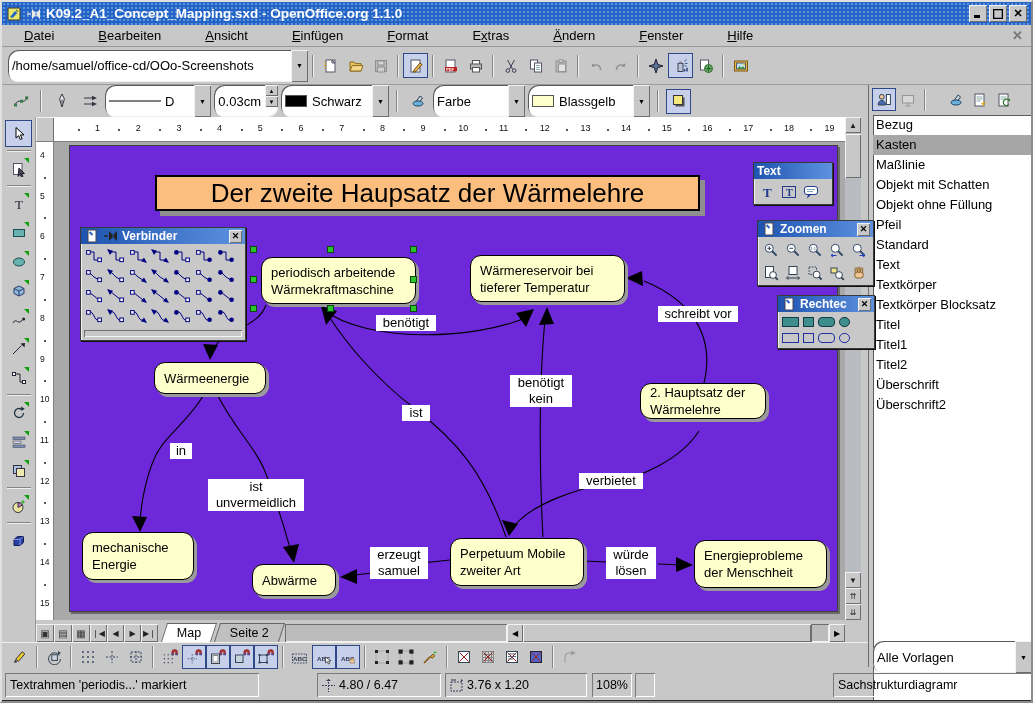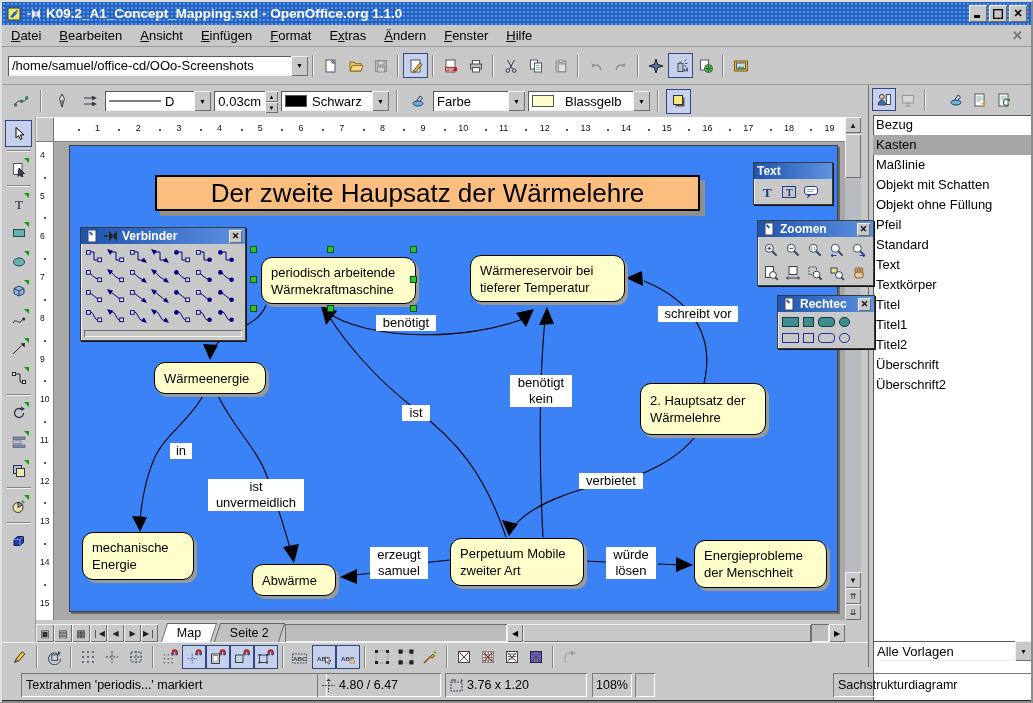--- a/index.html
+++ b/index.html
@@ -13,49 +13,49 @@
   
   #titlebar { left:0; top:0; width:1029px; height:23px; background:#2163C6;
     background-image: radial-gradient(circle, rgba(255,255,255,.30) 1px, transparent 1.3px);
     background-size:4px 4px; display:flex; align-items:center; gap:4px; padding:0 4px; color:#fff; }
   #titlebar .t { font-weight:bold; font-size:13.5px; }
   .wbtn { width:18px; height:17px; background:#C8C8C8; display:flex; align-items:center; justify-content:center;
           color:#000; font-size:11px; line-height:17px; margin-left:2px; flex:none; }
   #wbtns { margin-left:auto; display:flex; }
   
   #menubar { left:0; top:23px; width:1029px; height:22px; display:flex; align-items:center; border-bottom:1px solid #9a9a9a; }
-  .menu-item { padding:2px 9px; cursor:default; }
+  .menu-item { padding:2px 22px; cursor:default; }
   #menuclose { margin-left:auto; margin-right:8px; color:#777; font-weight:bold; font-size:13px; }
   
   #funcbar { left:0; top:45px; width:1029px; height:38px; display:flex; align-items:center; border-bottom:1px solid #9a9a9a; padding-left:6px; }
   #objbar  { left:0; top:83px; width:866px; height:32px; display:flex; align-items:center; padding-left:6px; gap:3px; }
   .tbtn { width:25px; height:25px; display:flex; align-items:center; justify-content:center; border:1px solid transparent; flex:none; }
   .tbtn.pressed { border:1px solid #2f4888; background:#c6d0ea; }
   .tbtn.disabled { filter:grayscale(1) opacity(.45); }
   .icn { display:flex; }
   .sep { width:2px; height:22px; border-left:1px solid #848484; border-right:1px solid #f0f0f0; margin:0 4px; flex:none; }
   .dbtn { width:17px; height:100%; background:#C8C8C8; display:flex; align-items:center; justify-content:center; font-size:7px; flex:none; }
-  .combo { display:flex; height:20px; align-items:stretch; }
+  .combo { display:flex; height:32px; align-items:stretch;border-radius:10px; }
   .combo .val { display:flex; align-items:center; padding:0 4px; font-size:13px; white-space:nowrap; overflow:hidden; }
   
   #lefttools { left:0; top:115px; width:34px; height:525px; display:flex; flex-direction:column; align-items:center; padding-top:2px; border-right:1px solid #9a9a9a; }
   #lefttools .tbtn { width:27px; height:27px; position:relative; margin:1px 0; }
   .fly::after { content:""; position:absolute; top:2px; right:2px; width:0; height:0;
     border-top:5px solid #0BA00B; border-left:5px solid transparent; }
   .vsep { width:24px; height:2px; border-top:1px solid #848484; border-bottom:1px solid #f0f0f0; margin:2px 0; }
   
   #hruler { left:34px; top:115px; width:809px; height:25px; background:#fff; border-bottom:1px solid #808080; overflow:hidden; }
   #hcorner { left:0; top:0; width:18px; height:25px; background:#C8C8C8; }
   #vruler { left:34px; top:140px; width:18px; height:478px; background:#fff; border-right:1px solid #808080; overflow:hidden; }
   .rn { position:absolute; top:6px; font-size:9px; color:#111; }
   .rnv { position:absolute; left:4px; font-size:8.5px; color:#111; }
   .rdot { position:absolute; width:2px; height:2px; background:#555; }
   
   #canvas { left:52px; top:140px; width:791px; height:478px; background:#A9A9A9; overflow:hidden; }
-  #page { position:absolute; left:15px; top:3px; width:769px; height:467px; background:#3b82f6; border:1px solid #404040; box-shadow:2px 2px 0 #6a6a6a; }
+  #page { position:absolute; left:15px; top:3px; width:769px; height:467px; background:#6d28d9; border:1px solid #404040; box-shadow:2px 2px 0 #6a6a6a; }
   #edges { position:absolute; left:0; top:0; z-index:1; }
   .node { position:absolute; background:#FFFFCC; border:1px solid #000; border-radius:11px; box-shadow:3px 3px 0 #9a9a9a;
           display:flex; flex-direction:column; justify-content:center; padding:2px 9px; font-size:13px; line-height:17px; z-index:2; }
   #map-title { position:absolute; background:#FBBE7E; border:2px solid #000; box-shadow:5px 5px 0 #8f8f8f;
           display:flex; align-items:center; justify-content:center; font-size:26px; z-index:2; }
   .elabel { position:absolute; font-size:13px; line-height:16px; text-align:center; background:#fff; padding:0 2px; z-index:3; }
   .handle { position:absolute; width:7px; height:7px; background:#2CC42C; border:1px solid #0a4a0a; z-index:4; }
   
   #vscroll { left:843px; top:115px; width:16px; height:503px; background:#b8bcc0; }
   .sbtn { position:absolute; left:0; width:16px; height:16px; background:#C8C8C8; display:flex; align-items:center; justify-content:center; font-size:8px; color:#222; }
@@ -359,21 +359,21 @@
             <path d="M5.5 9.5L10 3l2.6 2-4.4 5.6" fill="#cfcfcf" stroke="#246"></path>
             <path d="M3 10.5C3 9 5.2 8 8 8s5 1 5 2.5S10.8 13 8 13s-5-1-5-2.5z" fill="#6ab0d8" stroke="#246"></path>
           </svg>
         </span>
       </span>
     <span class="combo field" style="width:92px">
       <span class="val" style="flex:1">Farbe</span>
       <span class="dbtn bo">▼</span>
     </span>
     <span class="combo field" style="width:122px">
-      <span class="val" style="flex:1;gap:11px">
+      <span class="val" style="flex:1;gap:5px">
           <span id="fillswatch" style="width: 22px; height: 12px; border: 1px solid rgb(85, 85, 85); background: rgb(255, 255, 204);"></span>
           <span>Blassgelb</span>
         </span>
       <span class="dbtn bo">▼</span>
     </span>
     <span class="sep"></span>
     <span class="tbtn pressed">
         <span class="icn">
           <svg width="16" height="16" viewBox="0 0 16 16">
             <rect x="4.5" y="4.5" width="9" height="9" fill="#555"></rect>
@@ -620,21 +620,21 @@
         <span>periodisch arbeitende</span>
           <span>Wärmekraftmaschine</span>
       </div>
       <div class="node" style="left:400px;top:109px;width:155px;height:47px">
         <span>Wärmereservoir bei</span>
           <span>tieferer Temperatur</span>
       </div>
       <div class="node" style="left:84px;top:216px;width:112px;height:32px">
         <span>Wärmeenergie</span>
       </div>
-      <div class="node" style="left:570px;top:237px;width:126px;height:52px">
+      <div class="node" style="left:570px;top:237px;width:126px;height:36px">
         <span>2. Hauptsatz der</span>
           <span>Wärmelehre</span>
       </div>
       <div class="node" style="left:12px;top:386px;width:112px;height:48px">
         <span>mechanische</span>
           <span>Energie</span>
       </div>
       <div class="node" style="left:182px;top:418px;width:84px;height:32px">
         <span>Abwärme</span>
       </div>
@@ -982,34 +982,35 @@
     <div id="stlist" class="field">
         <div class="st-item">Bezug</div>
         <div class="st-item selected">Kasten</div>
         <div class="st-item">Maßlinie</div>
         <div class="st-item">Objekt mit Schatten</div>
         <div class="st-item">Objekt ohne Füllung</div>
         <div class="st-item">Pfeil</div>
         <div class="st-item">Standard</div>
         <div class="st-item">Text</div>
         <div class="st-item">Textkörper</div>
+        <div class="st-item">Textkörper Blocksatz</div>
         <div class="st-item">Titel</div>
         <div class="st-item">Titel1</div>
         <div class="st-item">Titel2</div>
         <div class="st-item">Überschrift</div>
         <div class="st-item">Überschrift2</div>
       </div>
     <span id="stfilter" class="combo field">
       <span class="val" style="flex:1">Alle Vorlagen</span>
       <span class="dbtn bo">▼</span>
     </span>
   </div>
 
   <div id="statusbar" class="abs">
-    <span class="scell" style="left:19px;width:306px">
+    <span class="scell" style="left:3px;width:254px">
         <span>Textrahmen 'periodis...' markiert</span>
       </span>
     <span class="scell" style="left:315px;width:124px">
         <span class="icn">
           <svg width="13" height="13" viewBox="0 0 13 13">
             <path d="M6.5 0v13M0 6.5h13" stroke="#335" stroke-dasharray="1.8 1.2"></path>
             <path d="M4 2l2.5-2L9 2z" fill="#335"></path>
           </svg>
         </span>
         <span>4.80 / 6.47</span>

